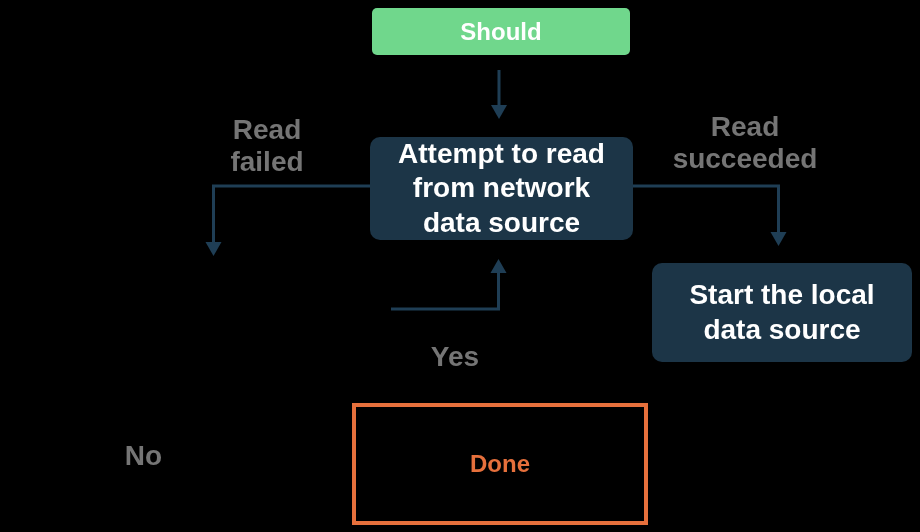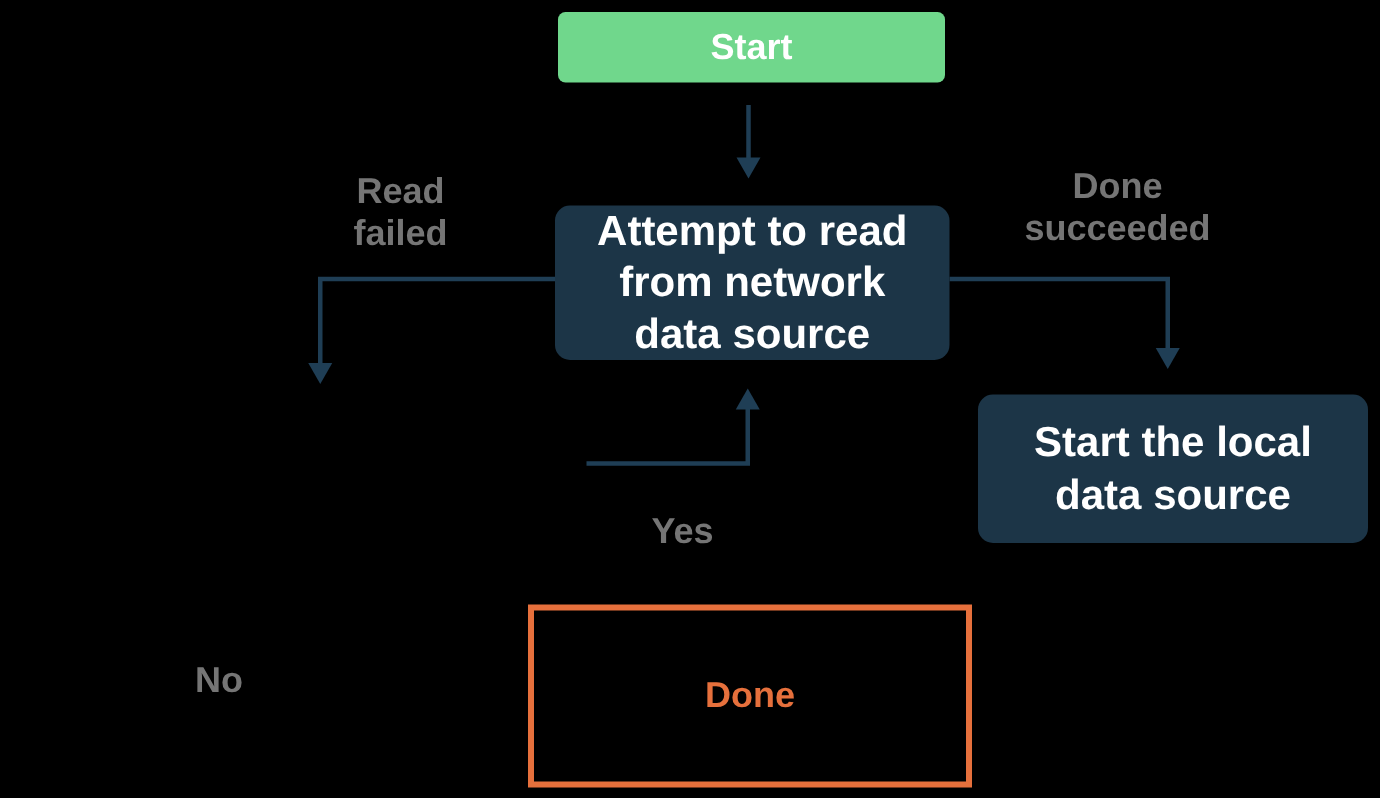--- a/index.html
+++ b/index.html
@@ -69,21 +69,21 @@
     background: transparent;
     border: 4px solid var(--done-border);
     color: var(--done-text);
     border-radius: 0;
     font-size: 24px;
   }
   .edge-label {
     position: absolute;
     color: var(--edge-label-text);
     font-weight: 700;
-    font-size: 24px;
+    font-size: 28px;
     line-height: 1.15;
     text-align: center;
   }
   .label-read-failed { left: 207px; top: 114px; width: 120px; }
   .label-read-succeeded { left: 665px; top: 111px; width: 160px; }
   .label-yes { left: 415px; top: 341px; width: 80px; }
   .label-no { left: 82px; top: 440px; width: 80px; text-align: right; }
 </style>
 </head>
 <body>
@@ -99,34 +99,34 @@
     <polygon class="arrowhead" points="205.5,242 221.5,242 213.5,256"></polygon>
 
     <path class="edge" d="M633 186 H778.5 V233"></path>
     <polygon class="arrowhead" points="770.5,232 786.5,232 778.5,246"></polygon>
 
     <path class="edge" d="M391 309 H498.5 V272"></path>
     <polygon class="arrowhead" points="490.5,273 506.5,273 498.5,259"></polygon>
   </svg>
 
   <div class="node node-start">
-    <span>Start</span>
+    <span>Should</span>
   </div>
 
   <div class="node node-process node-attempt">
     <span>Attempt to read from network data source</span>
   </div>
 
 
   <div class="node node-process node-update">
     <span>Start the local data source</span>
   </div>
 
   <div class="node node-done">
     <span>Done</span>
   </div>
 
   <div class="edge-label label-read-failed">Read failed</div>
-  <div class="edge-label label-read-succeeded">Done succeeded</div>
+  <div class="edge-label label-read-succeeded">Read succeeded</div>
   <div class="edge-label label-yes">Yes</div>
   <div class="edge-label label-no">No</div>
 
 </div>
 
 </body></html>

